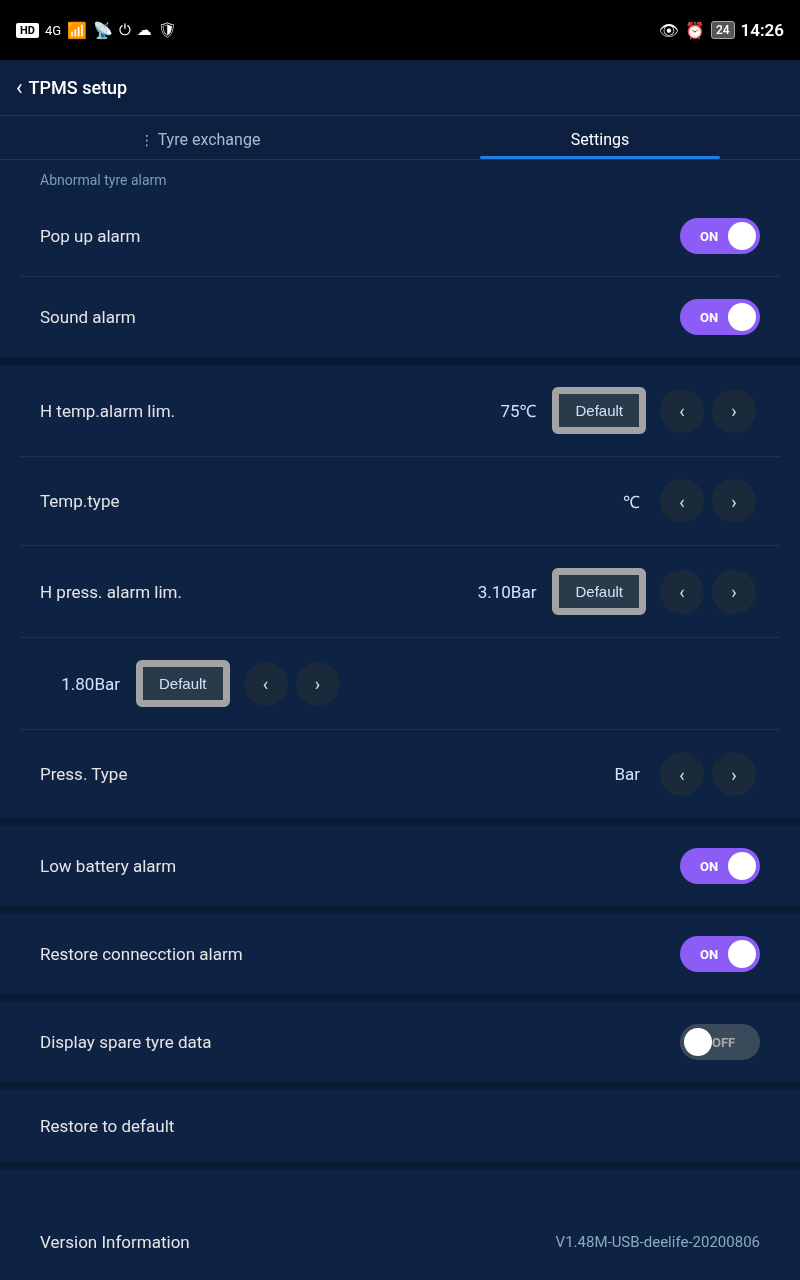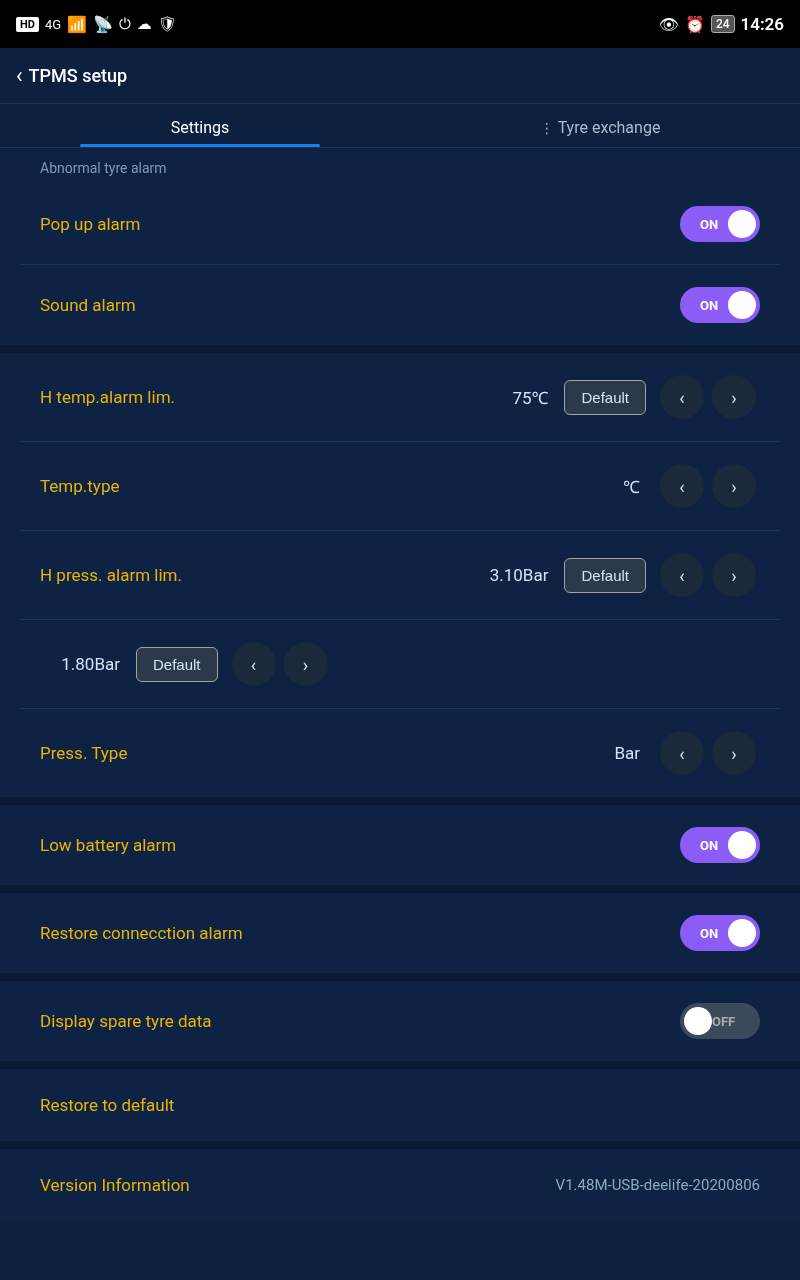--- a/index.html
+++ b/index.html
@@ -8,21 +8,21 @@
       min-height: 1280px;
       background: #0d2040;
       font-family: 'Roboto', Arial, sans-serif;
       color: #ffffff;
       overflow-x: hidden;
     }
 
     
     .status-bar {
       background: #000;
-      height: 48px;
+      height: 60px;
       display: flex;
       align-items: center;
       justify-content: space-between;
       padding: 16px 16px;
     }
     .status-left {
       display: flex;
       align-items: center;
       gap: 6px;
       font-size: 13px;
@@ -129,21 +129,21 @@
 
     .setting-row {
       display: flex;
       align-items: center;
       padding: 22px 40px;
       min-height: 72px;
       background: #0e2244;
     }
     .setting-label {
       font-size: 17px;
-      color: #eab308;
+      color: #e5e5e5;
       flex: 1;
     }
     .setting-value {
       font-size: 17px;
       color: #d0e4f7;
       margin-right: 16px;
       min-width: 80px;
       text-align: right;
     }
     .toggle-knob {
@@ -170,21 +170,21 @@
       padding: 3px 10px 3px 4px;
       cursor: pointer;
       width: 80px;
       height: 36px;
       justify-content: space-between;
     }
 
     
     .default-btn {
       background: #2a3a4a;
-      border: 1px solid #a3a3a3;
+      border: 7px solid #a3a3a3;
       border-radius: 6px;
       color: #d0e4f7;
       font-size: 15px;
       padding: 8px 16px;
       cursor: pointer;
       margin-right: 10px;
     }
 
     
     .arrow-btn {
@@ -214,20 +214,21 @@
       display: flex;
     }
 
     
     .version-row {
       padding: 22px 40px;
       background: #0e2244;
       min-height: 72px;
       display: flex;
       align-items: center;
+      margin-top: 36px;
     }
     .version-value {
       font-size: 15px;
       color: #8aaabb;
       margin-left: auto;
     }
   </style>
 </head>
 <body>
 
@@ -250,25 +251,25 @@
 </div>
 
 <div class="top-nav">
   <div class="back-btn">
     <span class="back-arrow">‹</span>
     <span class="page-title-text">TPMS setup</span>
   </div>
 </div>
 
 <div class="tab-bar">
+  <div class="tab-item">
+    <span class="tab-dots">⋮</span><span>Tyre exchange</span>
+  </div>
   <div class="tab-item active">
     <span>Settings</span>
-  </div>
-  <div class="tab-item">
-    <span class="tab-dots">⋮</span><span>Tyre exchange</span>
   </div>
 </div>
 
 <div class="settings-container">
 
   <div class="section-label">
     <span>Abnormal tyre alarm</span>
   </div>
 
   <div class="setting-row">

